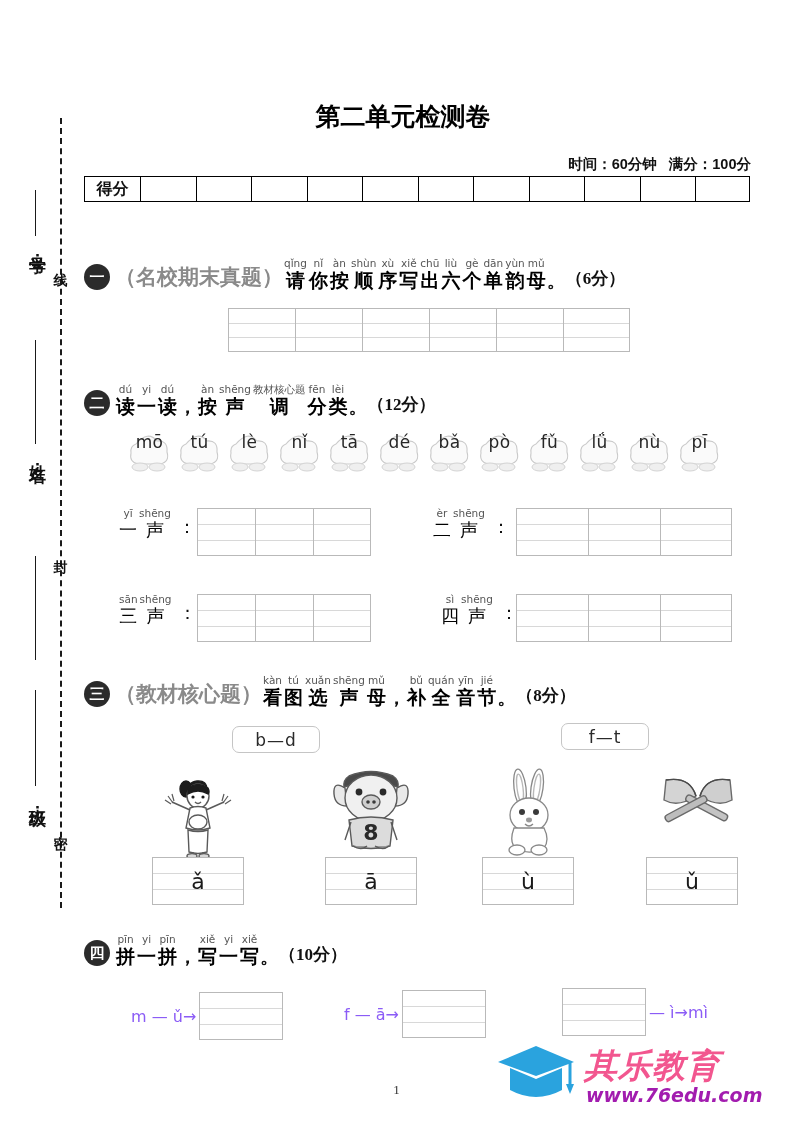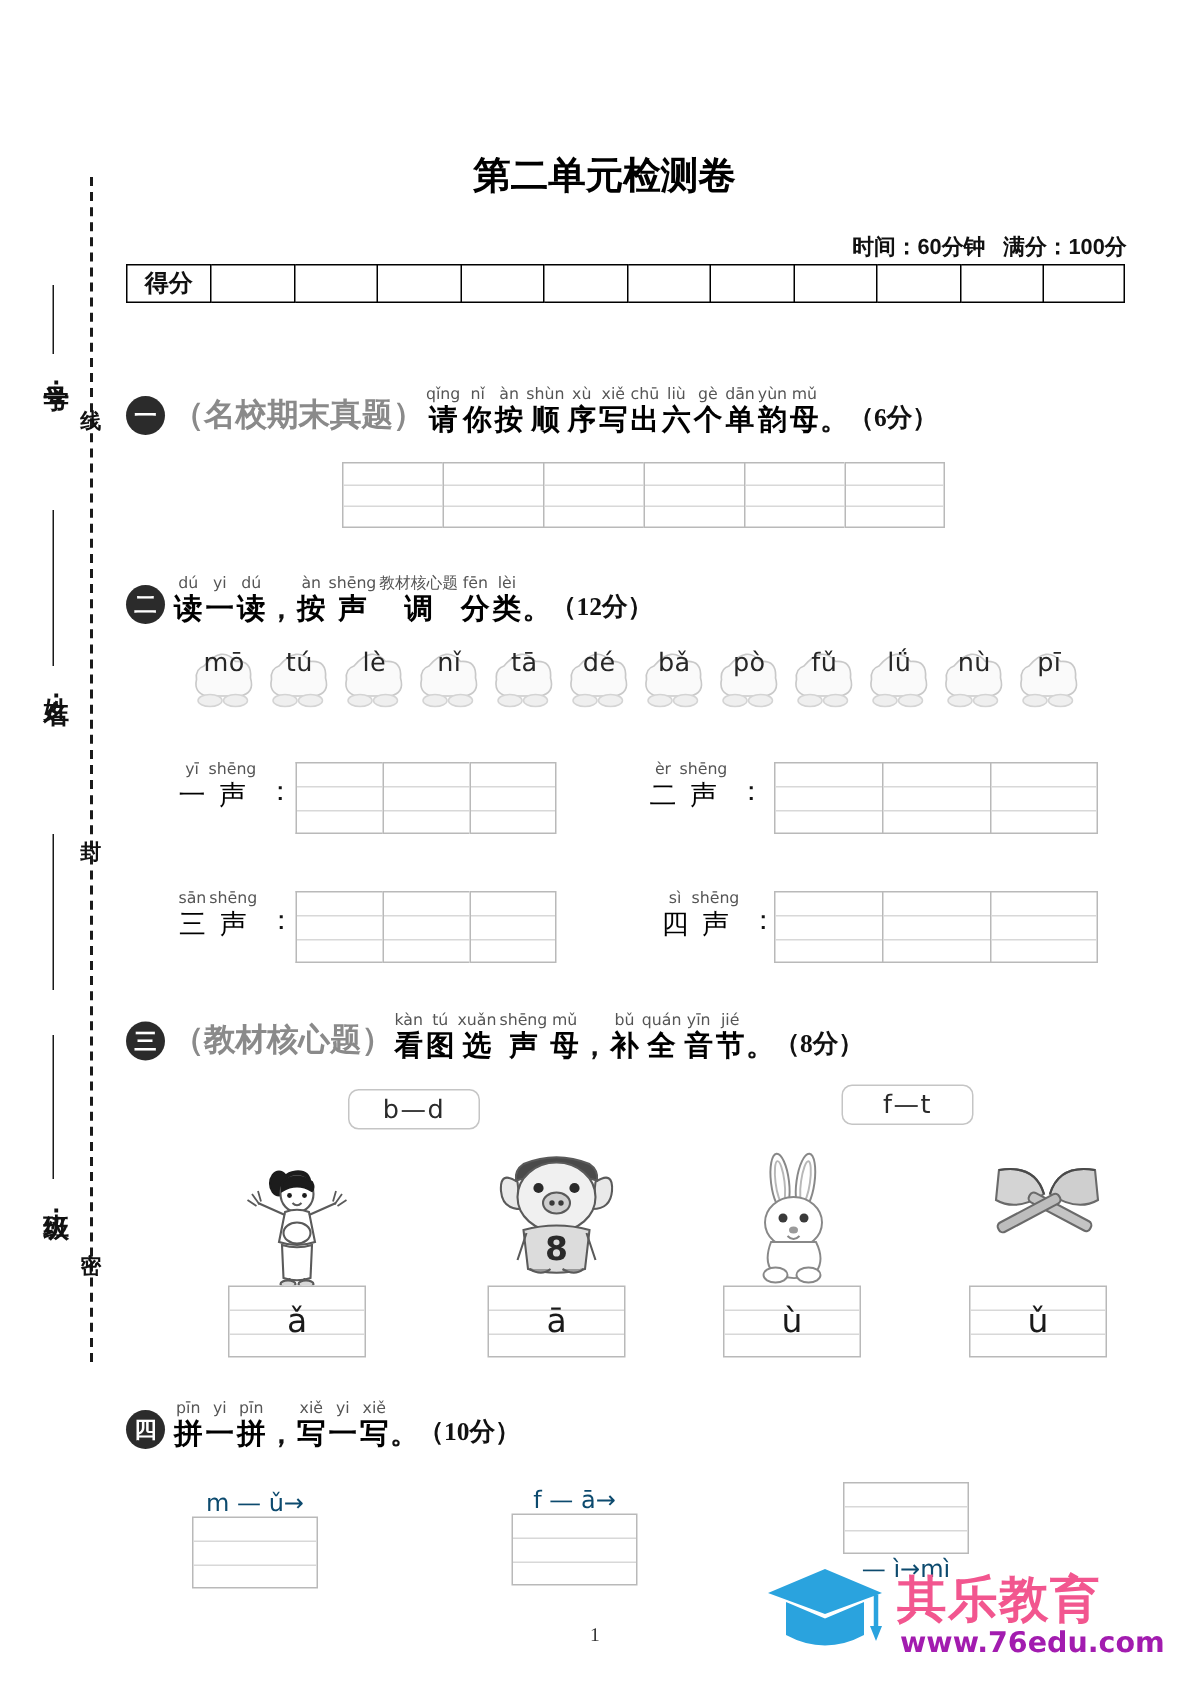--- a/index.html
+++ b/index.html
@@ -158,31 +158,31 @@
     font-size: 17px; color: #2a2a2a;
     font-family: "DejaVu Sans", sans-serif;
     letter-spacing: 1px;
   }
 
   
   .pic { position: absolute; }
 
   
   .spell { position: absolute; display: flex; align-items: center;
-           font-size: 16px; color: #0c4a6e;
-           font-family: "DejaVu Sans", sans-serif; flex-direction: column; }
+           font-size: 16px; color: #8b5cf6;
+           font-family: "DejaVu Sans", sans-serif; }
   .spell .tok { margin: 0 3px; white-space: nowrap; }
 
   
   .pageno {
     position: absolute; left: 0; right: 0; top: 1082px;
     text-align: center; font-size: 13px; color: #333;
     font-family: "Liberation Serif","DejaVu Serif",serif;
   }
-  .logo { position: absolute; left: 506px; top: 1042px; width: 280px; height: 72px; }
+  .logo { position: absolute; left: 492px; top: 1042px; width: 280px; height: 72px; font-style: italic; }
   .logo-brand {
     position: absolute; left: 92px; top: 2px;
     font-size: 33px; font-weight: bold; color: #f2568f;
     letter-spacing: 1px; white-space: nowrap;
   }
   .logo-url {
     position: absolute; left: 94px; top: 42px;
     font-size: 19px; font-weight: bold; color: #a21caf;
     letter-spacing: 0px; white-space: nowrap;
     font-family: "DejaVu Sans", sans-serif;

